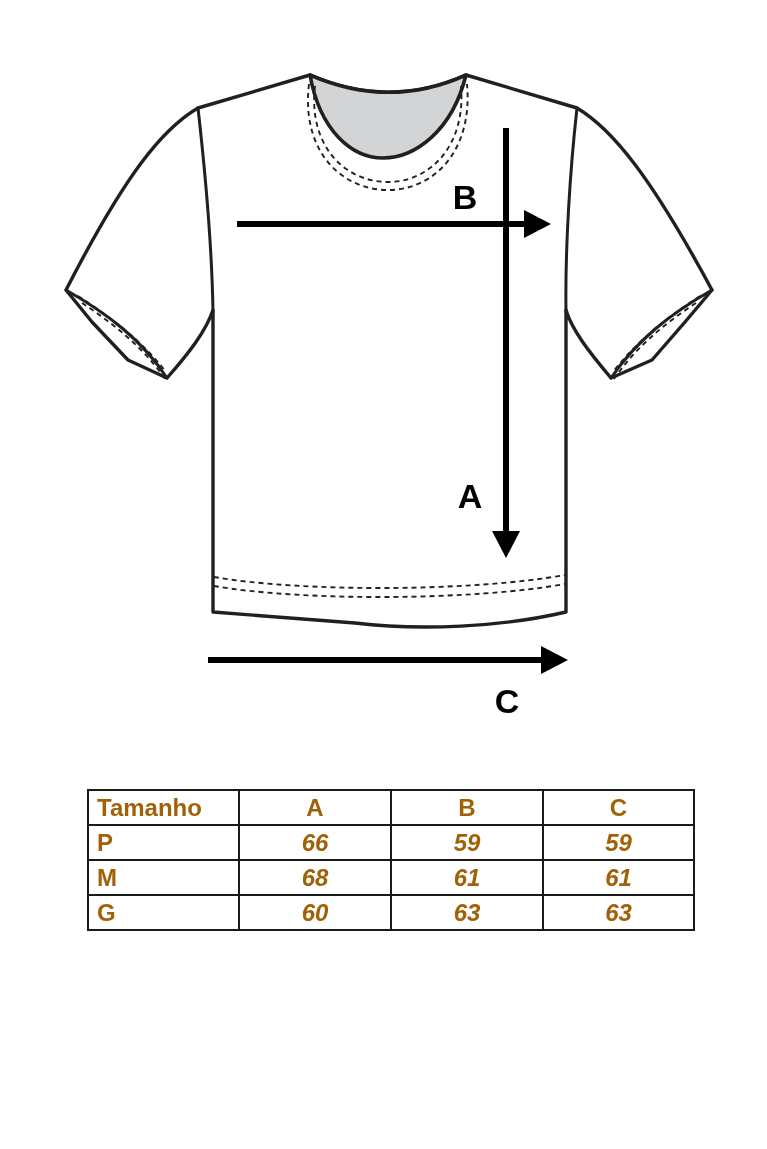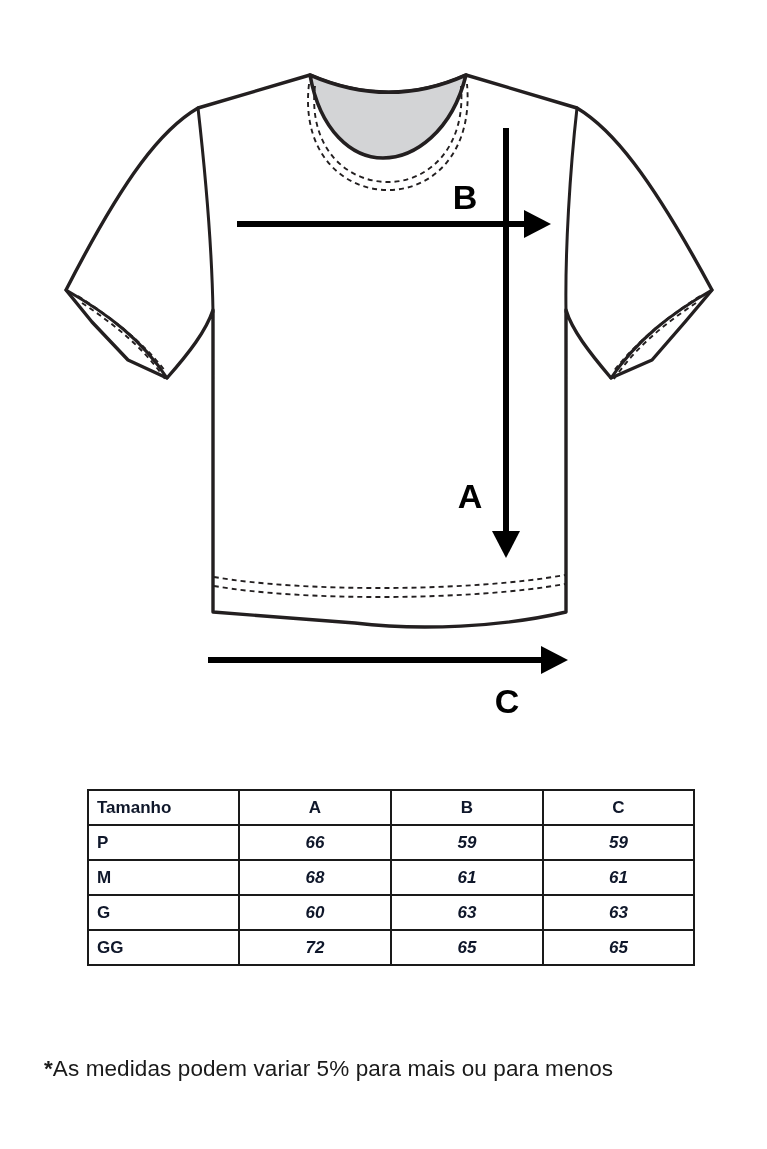--- a/index.html
+++ b/index.html
@@ -92,24 +92,24 @@
     border-collapse: collapse;
     width: 606px;
     table-layout: fixed;
     background: #ffffff;
   }
   table.size-table th,
   table.size-table td {
     border: 2px solid #1a1a1a;
     height: 33px;
     padding: 0 8px;
-    font-size: 17px;
-    font-weight: bold;
-    font-family: "Liberation Sans", sans-serif;
-    color: #0f172a;
+    font-size: 24px;
+    font-weight: bold;
+    font-family: "Liberation Sans", sans-serif;
+    color: #a16207;
     line-height: 1.05;
   }
   table.size-table col.c-size { width: 151px; }
   table.size-table col.c-a { width: 152px; }
   table.size-table col.c-b { width: 152px; }
   table.size-table col.c-c { width: 151px; }
 
   th.size-head,
   td.size-cell {
     text-align: left;
@@ -241,27 +241,18 @@
           <td class="num-cell">68</td>
           <td class="num-cell">61</td>
           <td class="num-cell">61</td>
         </tr>
         <tr>
           <td class="size-cell">G</td>
           <td class="num-cell">60</td>
           <td class="num-cell">63</td>
           <td class="num-cell">63</td>
         </tr>
-        <tr>
-          <td class="size-cell">GG</td>
-          <td class="num-cell">72</td>
-          <td class="num-cell">65</td>
-          <td class="num-cell">65</td>
-        </tr>
       </tbody>
     </table>
   </div>
 
-  <div id="footnote">
-    <span class="star">*</span><span>As medidas podem variar 5% para mais ou para menos</span>
-  </div>
 
 </div>
 
 </body></html>

